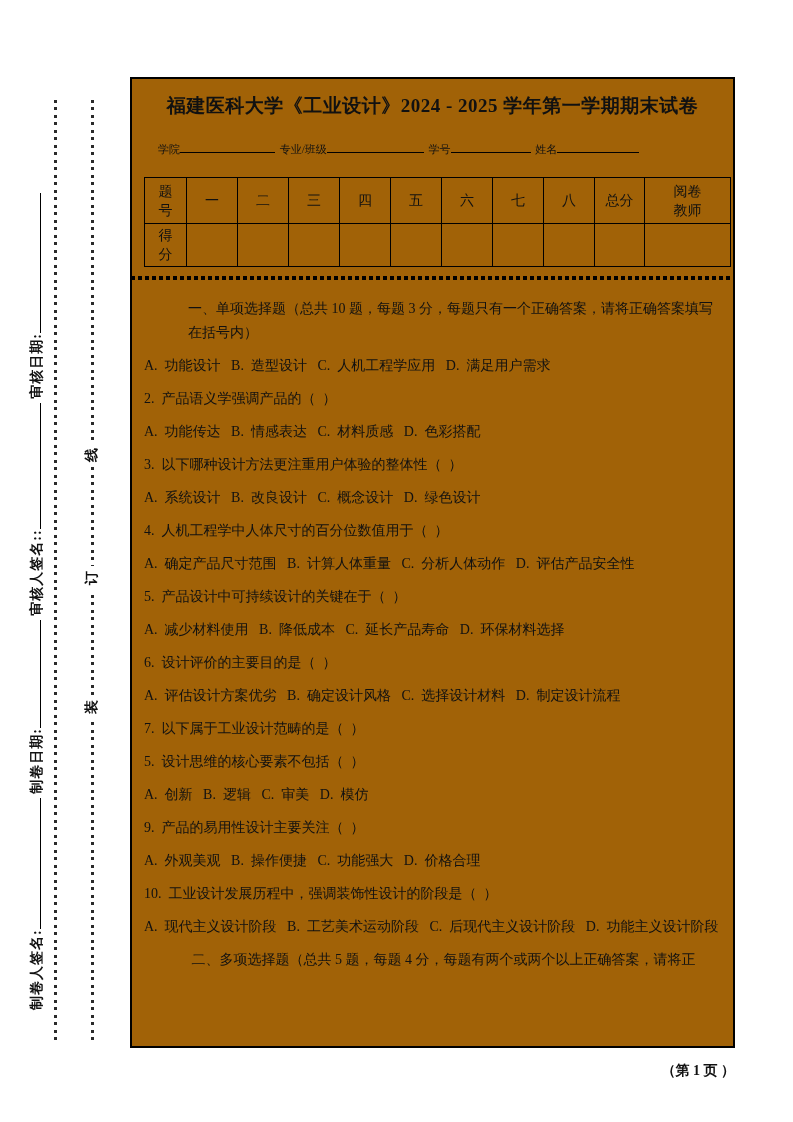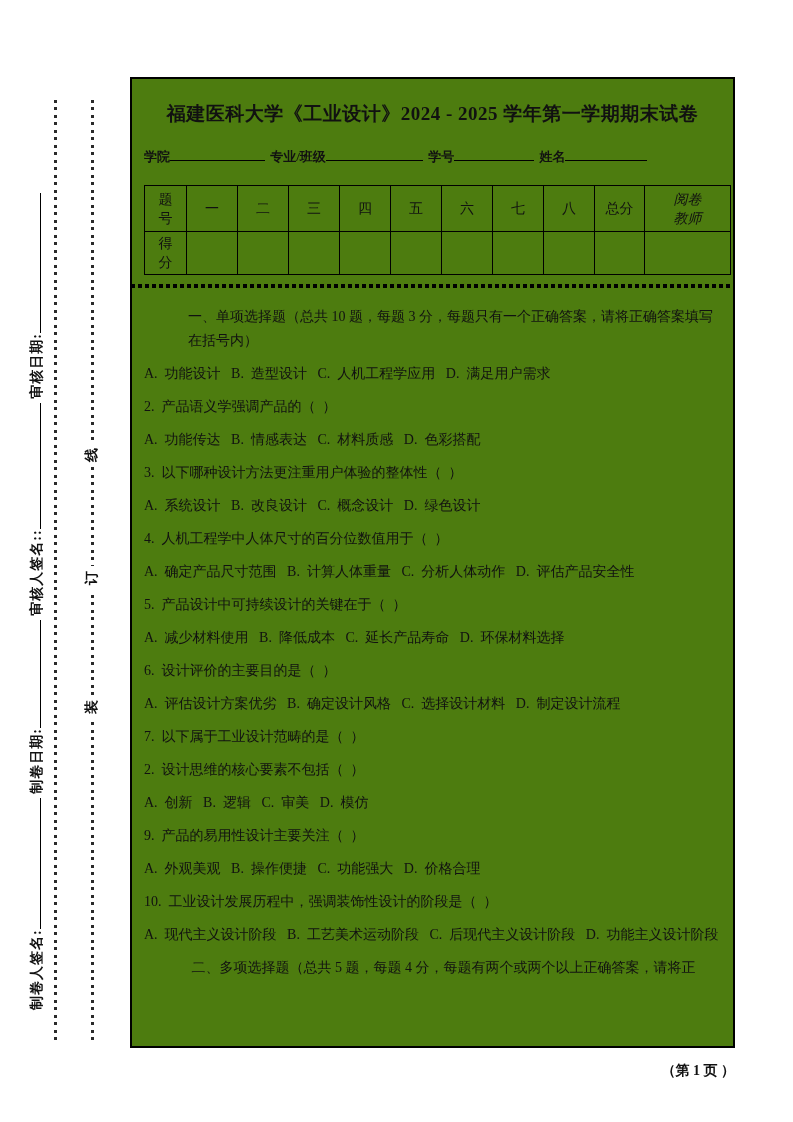--- a/index.html
+++ b/index.html
@@ -16,37 +16,37 @@
     background:repeating-linear-gradient(to bottom,#2a2a2a 0 3px,transparent 3px 7.5px); }
   .dotline-1 { left:54px; }
   .dotline-2 { left:91px; }
   .bind-char { position:absolute; left:80px; width:24px; height:16px; line-height:16px;
     background:#fff; transform:rotate(-90deg); font-size:14px; font-weight:bold;
     text-align:center; }
   .char-zhuang{ top:699px; } .char-ding{ top:570px; } .char-xian{ top:447px; }
 
   
   .sheet { position:absolute; left:130px; top:77px; width:605px; height:971px;
-    border:2px solid #000; padding:12px 12px; overflow:hidden; background:#4d7c0f; }
+    border:2px solid #000; padding:4px 12px; overflow:hidden; background:#a16207; }
   .title { margin-top:8px; text-align:center; font-size:19px; font-weight:bold;
     line-height:30px; letter-spacing:0.5px; }
-  .form-row { margin-top:16px; font-size:13px; font-weight:bold;
+  .form-row { margin-top:16px; margin-left:14px; font-size:11px; font-weight:normal;
     line-height:24px; white-space:nowrap; }
   .form-row .blank { margin-right:2px; }
   .fw95{width:95px} .fw97{width:97px} .fw80{width:80px} .fw82{width:82px}
 
   table.score { border-collapse:collapse; table-layout:fixed; width:580px; margin:16px auto 0 auto; }
   table.score td { border:1.5px solid #000; text-align:center; font-size:14px;
     line-height:19px; padding:2px 0; vertical-align:middle; overflow:hidden; }
   table.score tr.hdr td { height:46px; }
   table.score tr.scr td { height:38px;margin-left:44px; }
   td.c-corner { width:42px; padding:2px 11px !important; word-break:break-all; }
   td.c-num { width:51px; }
   td.c-total { width:50px; }
-  td.c-grader { width:86px; padding:2px 26px !important; word-break:break-all;font-style:italic; }
+  td.c-grader { width:86px; padding:2px 26px !important; word-break:break-all; }
 
   .dotsep { margin:9px -13px 0 -13px; height:4px;
     background:repeating-linear-gradient(to right,#000 0 4px,transparent 4px 7px); }
 
   .body-text { margin-top:17px; font-size:14px; }
   .para { line-height:24px; margin-bottom:9px; white-space:pre-wrap; }
   .sec-heading { line-height:24px; margin-bottom:9px; white-space:pre-wrap;margin-left:44px; }
 
   .page-footer { position:absolute; left:130px; top:1062px; width:605px; text-align:right;
     font-size:14px; font-weight:bold; }
@@ -127,21 +127,21 @@
     <div class="para">A.  确定产品尺寸范围   B.  计算人体重量   C.  分析人体动作   D.  评估产品安全性</div>
 
     <div class="para">5.  产品设计中可持续设计的关键在于（  ）</div>
     <div class="para">A.  减少材料使用   B.  降低成本   C.  延长产品寿命   D.  环保材料选择</div>
 
     <div class="para">6.  设计评价的主要目的是（  ）</div>
     <div class="para">A.  评估设计方案优劣   B.  确定设计风格   C.  选择设计材料   D.  制定设计流程</div>
 
     <div class="para">7.  以下属于工业设计范畴的是（  ）</div>
 
-    <div class="para">2.  设计思维的核心要素不包括（  ）</div>
+    <div class="para">5.  设计思维的核心要素不包括（  ）</div>
     <div class="para">A.  创新   B.  逻辑   C.  审美   D.  模仿</div>
 
     <div class="para">9.  产品的易用性设计主要关注（  ）</div>
     <div class="para">A.  外观美观   B.  操作便捷   C.  功能强大   D.  价格合理</div>
 
     <div class="para">10.  工业设计发展历程中，强调装饰性设计的阶段是（  ）</div>
     <div class="para">A.  现代主义设计阶段   B.  工艺美术运动阶段   C.  后现代主义设计阶段   D.  功能主义设计阶段</div>
 
     <div class="sec-heading"> 二、多项选择题（总共 5 题，每题 4 分，每题有两个或两个以上正确答案，请将正</div>
   </div>

